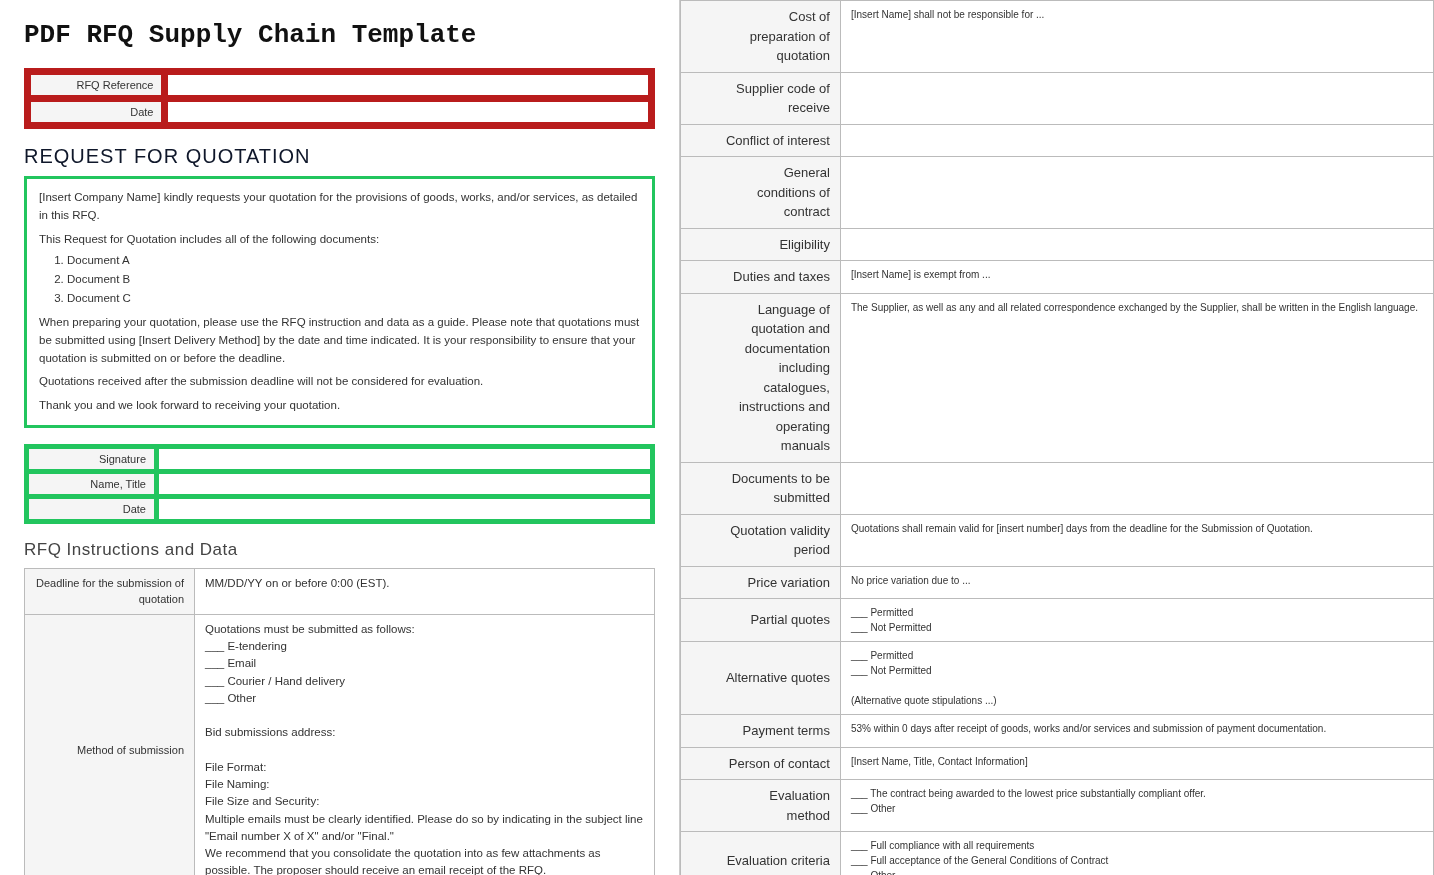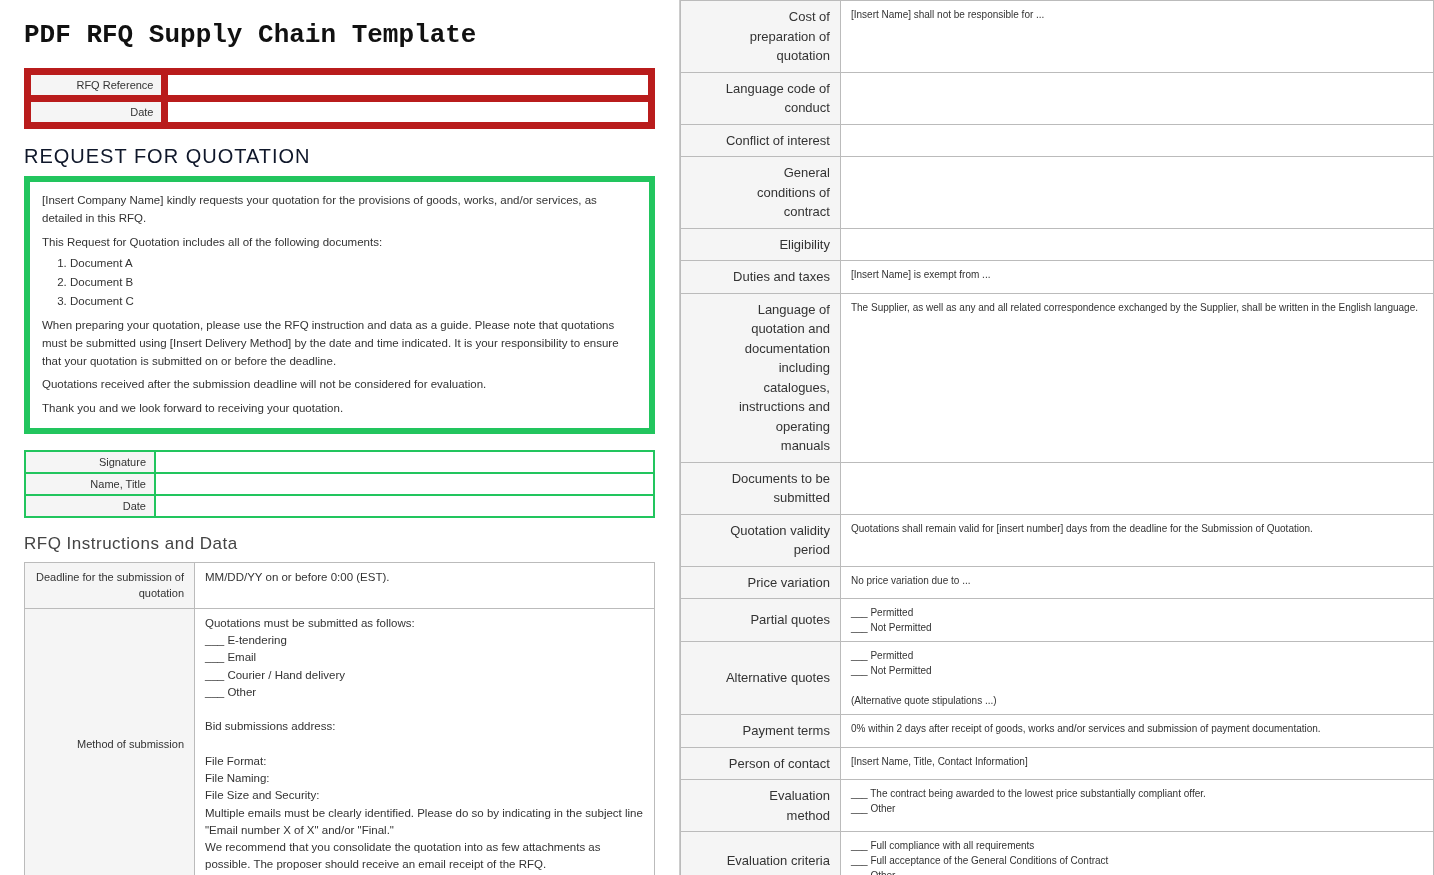--- a/index.html
+++ b/index.html
@@ -59,42 +59,42 @@
       background: #f5f5f5;
       width: 130px;
       font-size: 11px;
     }
     .ref-table td:last-child {
       width: 460px;
     }
 
     
     .intro-box {
-      border: 6px solid #22c55e;
+      border: 3px solid #22c55e;
       padding: 10px 12px;
       margin-bottom: 16px;
       font-size: 11.5px;
       line-height: 1.55;
     }
     .intro-box ol {
       padding-left: 28px;
       margin: 4px 0;
     }
     .intro-box ol li {
       margin: 1px 0;
     }
 
     
     .sig-table {
       width: 100%;
       border-collapse: collapse;
       margin-bottom: 16px;
     }
     .sig-table td {
-      border: 2px solid #22c55e;
+      border: 5px solid #22c55e;
       padding: 4px 8px;
     }
     .sig-table td:first-child {
       text-align: right;
       background: #f5f5f5;
       width: 130px;
       font-size: 11px;
     }
 
     
@@ -222,21 +222,21 @@
 </div>
 
 <div class="right-panel">
   <table class="right-table">
     <tbody id="right-tbody">
         <tr>
           <td>Cost of preparation of quotation</td>
           <td style="white-space: pre-wrap;">[Insert Name] shall not be responsible for ...</td>
         </tr>
         <tr>
-          <td>Language code of conduct</td>
+          <td>Supplier code of receive</td>
           <td style="white-space: pre-wrap;"></td>
         </tr>
         <tr>
           <td>Conflict of interest</td>
           <td style="white-space: pre-wrap;"></td>
         </tr>
         <tr>
           <td>General conditions of contract</td>
           <td style="white-space: pre-wrap;"></td>
         </tr>
@@ -271,21 +271,21 @@
         </tr>
         <tr>
           <td>Alternative quotes</td>
           <td style="white-space: pre-wrap;">___ Permitted
 ___ Not Permitted
 
 (Alternative quote stipulations ...)</td>
         </tr>
         <tr>
           <td>Payment terms</td>
-          <td style="white-space: pre-wrap;">0% within 2 days after receipt of goods, works and/or services and submission of payment documentation.</td>
+          <td style="white-space: pre-wrap;">53% within 0 days after receipt of goods, works and/or services and submission of payment documentation.</td>
         </tr>
         <tr>
           <td>Person of contact</td>
           <td style="white-space: pre-wrap;">[Insert Name, Title, Contact Information]</td>
         </tr>
         <tr>
           <td>Evaluation method</td>
           <td style="white-space: pre-wrap;">___ The contract being awarded to the lowest price substantially compliant offer.
 ___ Other</td>
         </tr>

